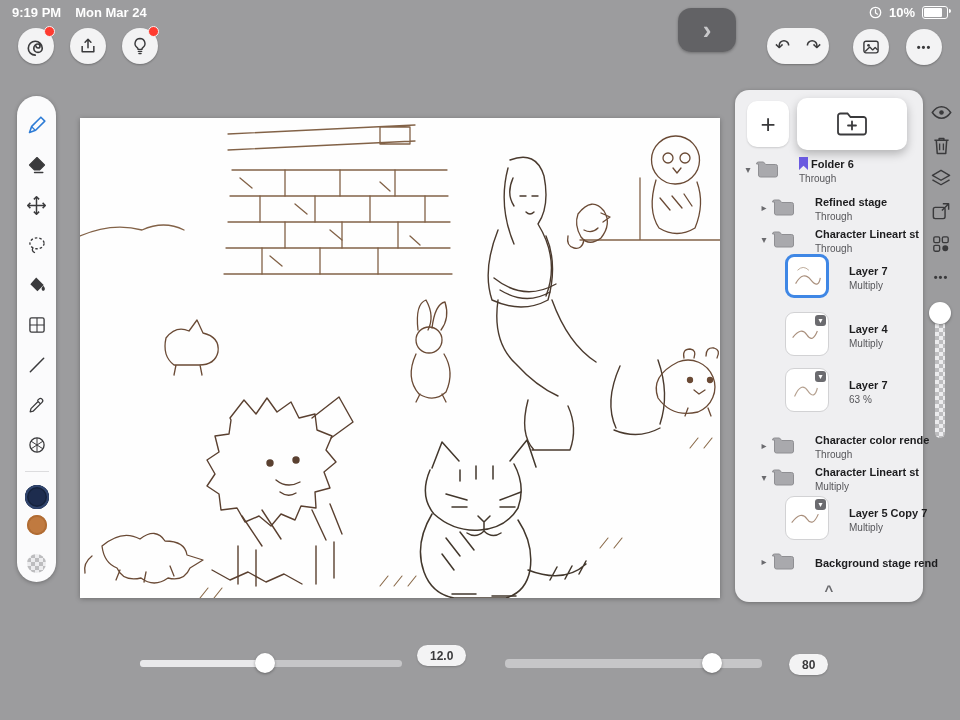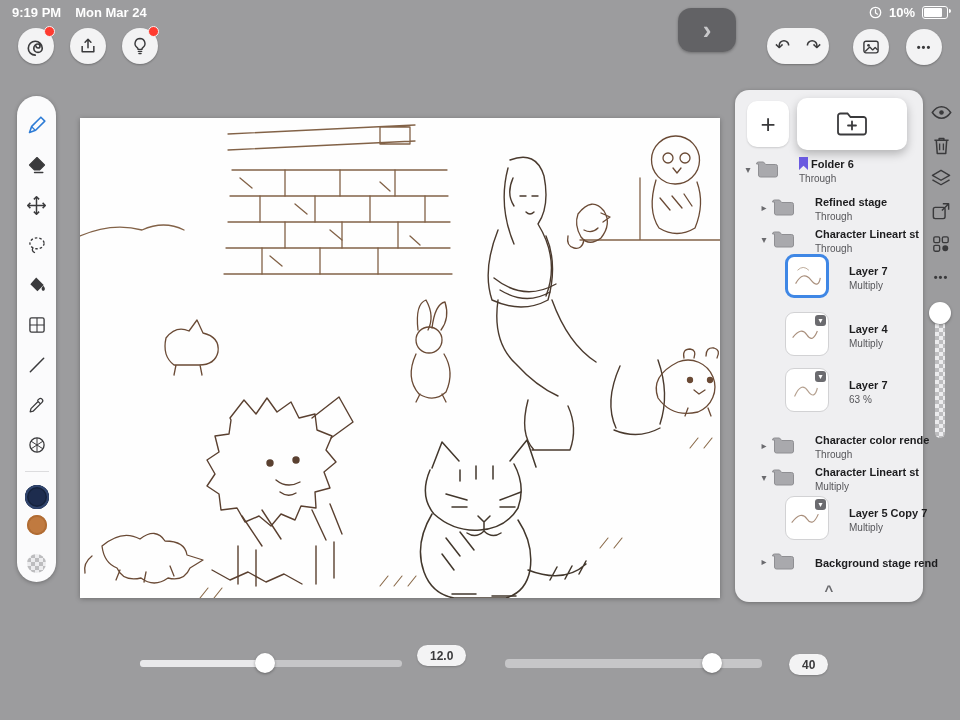--- a/index.html
+++ b/index.html
@@ -481,16 +481,16 @@
   </div>
 
   <div class="htrack" style="left:140px;top:660px;width:262px;">
     <div class="hfill" style="width:126px;"></div>
   </div>
   <div class="knob" style="left:255px;top:653px;"></div>
   <div class="vpill" style="left:417px;top:645px;">12.0</div>
 
   <div class="htrack checker" style="left:505px;top:659px;width:257px;height:9px;"></div>
   <div class="knob" style="left:702px;top:653px;"></div>
-  <div class="vpill" style="left:789px;top:654px;">40</div>
+  <div class="vpill" style="left:789px;top:654px;">80</div>
 
 
 </div>
 
 </body></html>

